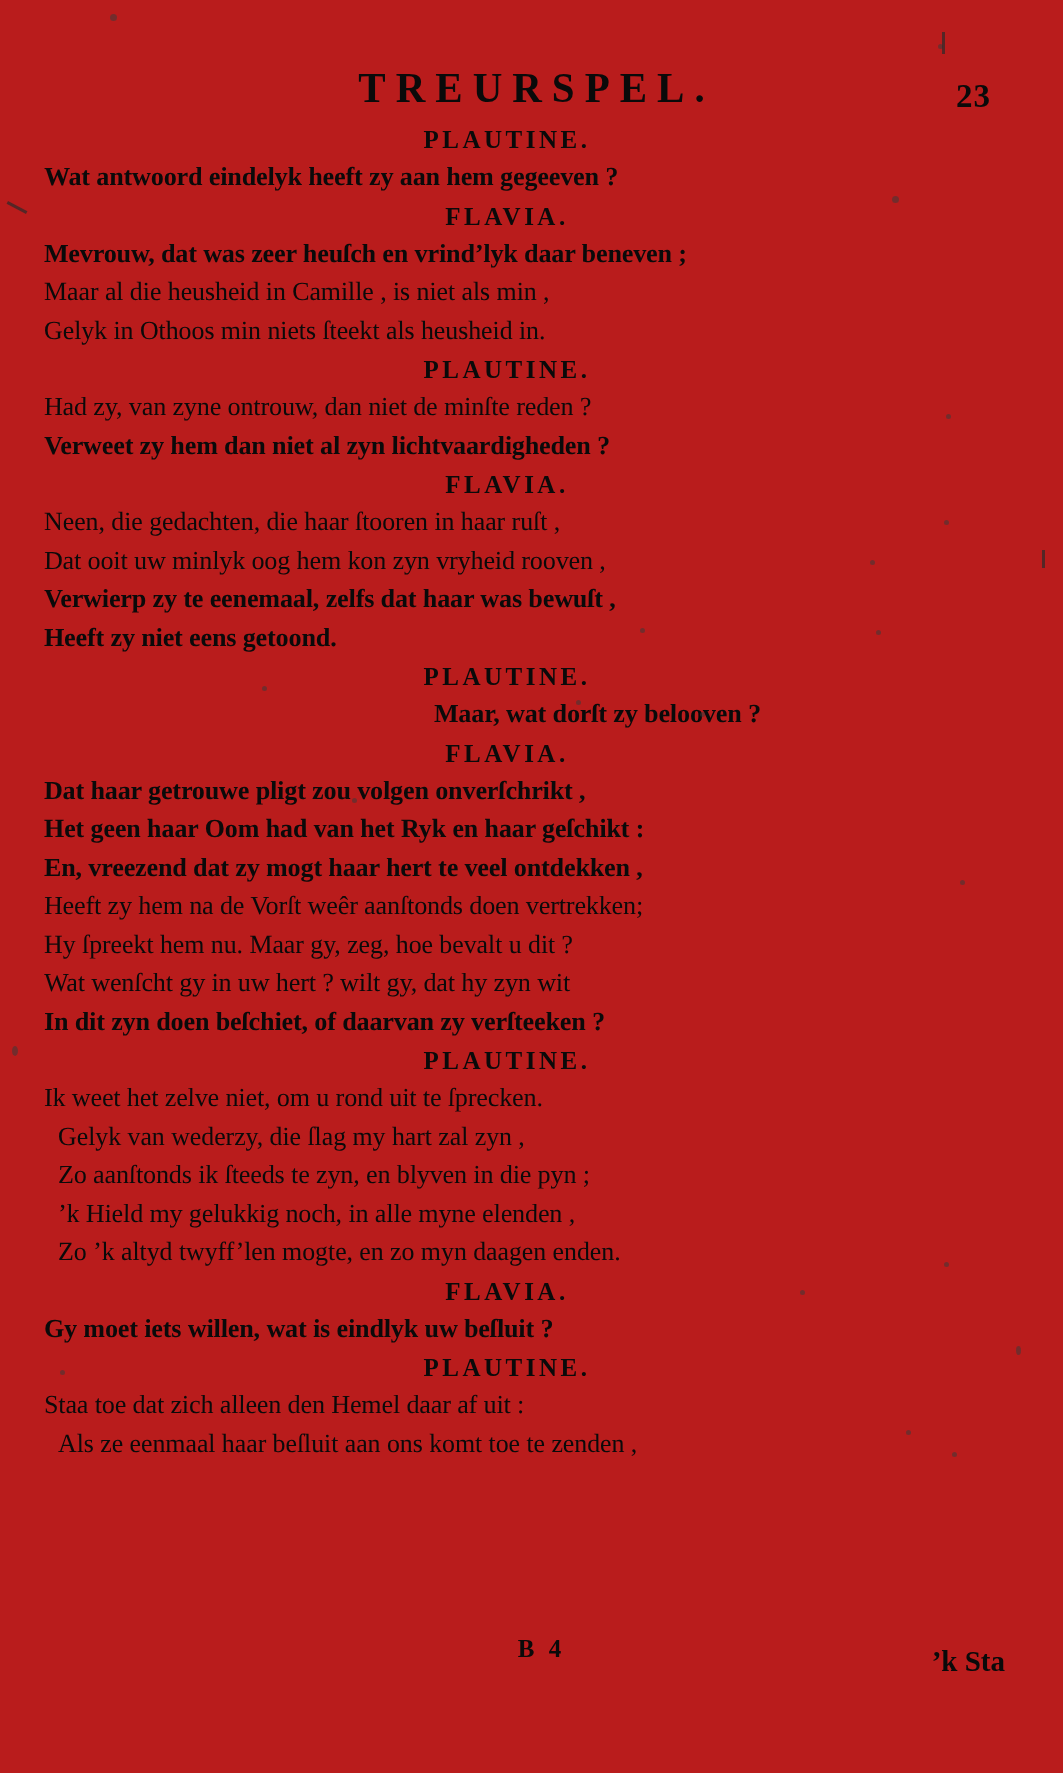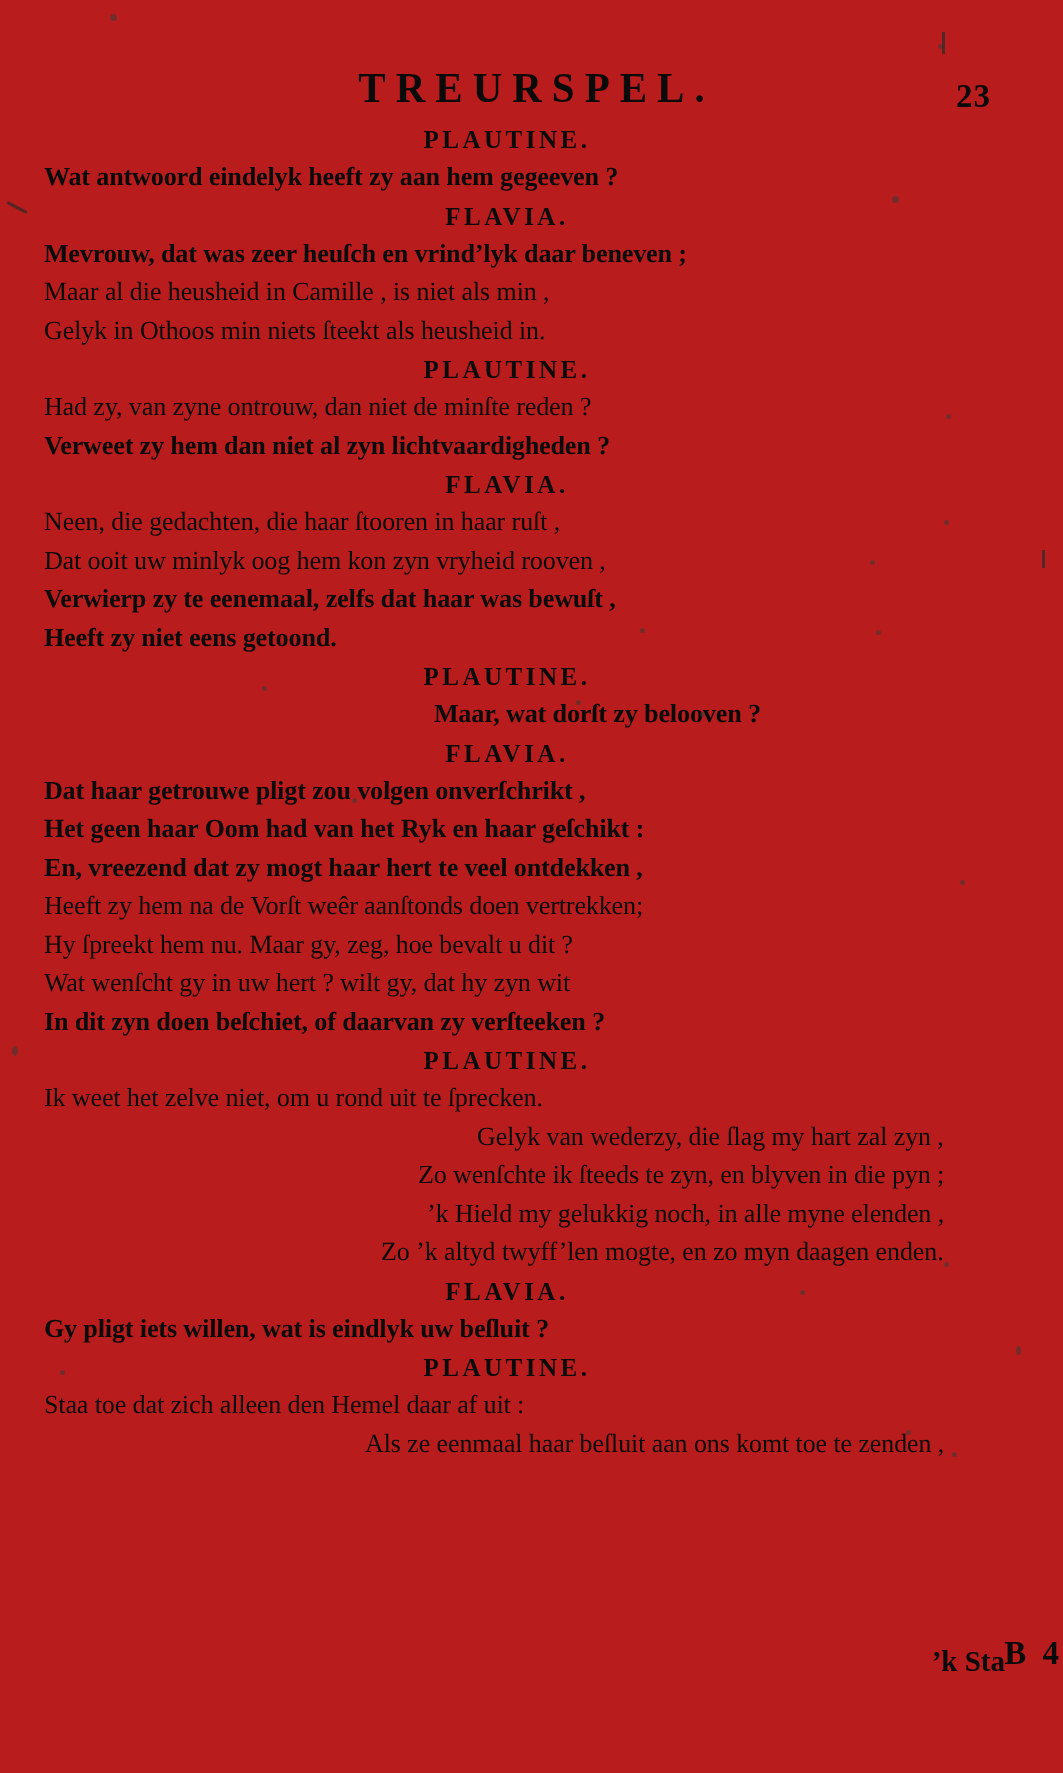--- a/index.html
+++ b/index.html
@@ -75,36 +75,36 @@
     padding-left: 26px;
     font-variant: small-caps;
   }
 
   .line {
     font-size: 26px;
     line-height: 38.5px;
     white-space: nowrap;
     letter-spacing: -0.1px;
   }
-  .line.ind1 { padding-left: 14px; text-align: right; }
+  .line.ind1 { padding-left: 14px; }
   .line.ind-mid { padding-left: 390px; }
 
   
   .w1 { font-weight: 700; }
   .w0 { font-weight: 400; }
   .sk { display: inline-block; transform: skewX(-0.6deg); }
   .sk2 { display: inline-block; transform: skewX(0.4deg) scaleY(1.01); }
 
   
   .signature {
     position: absolute;
     left: 0; right: 0;
     top: 1635px;
-    text-align: right;
-    font-size: 33px;
+    text-align: center;
+    font-size: 25px;
     font-weight: 700;
     letter-spacing: 4px;
     padding-left: 20px;
   }
   .catchword {
     position: absolute;
     right: 58px;
     top: 1645px;
     font-size: 29px;
     font-weight: 700;
@@ -177,26 +177,26 @@
     <div class="line w1"><span class="sk2">Het geen haar Oom had van het Ryk en haar geſchikt :</span></div>
     <div class="line w1"><span class="sk">En, vreezend dat zy mogt haar hert te veel ontdekken ,</span></div>
     <div class="line w0"><span class="sk">Heeft zy hem na de Vorſt weêr aanſtonds doen vertrekken;</span></div>
     <div class="line w0"><span class="sk2">Hy ſpreekt hem nu.  Maar gy, zeg, hoe bevalt u dit ?</span></div>
     <div class="line w0"><span class="sk">Wat wenſcht gy in uw hert ?  wilt gy, dat hy zyn wit</span></div>
     <div class="line w1"><span class="sk">In dit zyn doen beſchiet, of daarvan zy verſteeken ?</span></div>
 
     <div class="speaker">PLAUTINE.</div>
     <div class="line w0"><span class="sk">Ik weet het zelve niet, om u rond uit te ſprecken.</span></div>
     <div class="line ind1 w0"><span class="sk2">Gelyk van wederzy, die ſlag my hart zal zyn ,</span></div>
-    <div class="line ind1 w0"><span class="sk">Zo wenſchte ik ſteeds te zyn, en blyven in die pyn ;</span></div>
+    <div class="line ind1 w0"><span class="sk">Zo aanſtonds ik ſteeds te zyn, en blyven in die pyn ;</span></div>
     <div class="line ind1 w0"><span class="sk">’k Hield my gelukkig noch, in alle myne elenden ,</span></div>
     <div class="line ind1 w0"><span class="sk2">Zo ’k altyd twyff’len mogte, en zo myn daagen enden.</span></div>
 
     <div class="speaker">FLAVIA.</div>
-    <div class="line w1"><span class="sk">Gy pligt iets willen, wat is eindlyk uw beſluit ?</span></div>
+    <div class="line w1"><span class="sk">Gy moet iets willen, wat is eindlyk uw beſluit ?</span></div>
 
     <div class="speaker">PLAUTINE.</div>
     <div class="line w0"><span class="sk">Staa toe dat zich alleen den Hemel daar af uit :</span></div>
     <div class="line ind1 w0"><span class="sk2">Als ze eenmaal haar beſluit aan ons komt toe te zenden ,</span></div>
 
   </div>
 
   <div class="signature">B 4</div>
   <div class="catchword">’k Sta</div>
 

